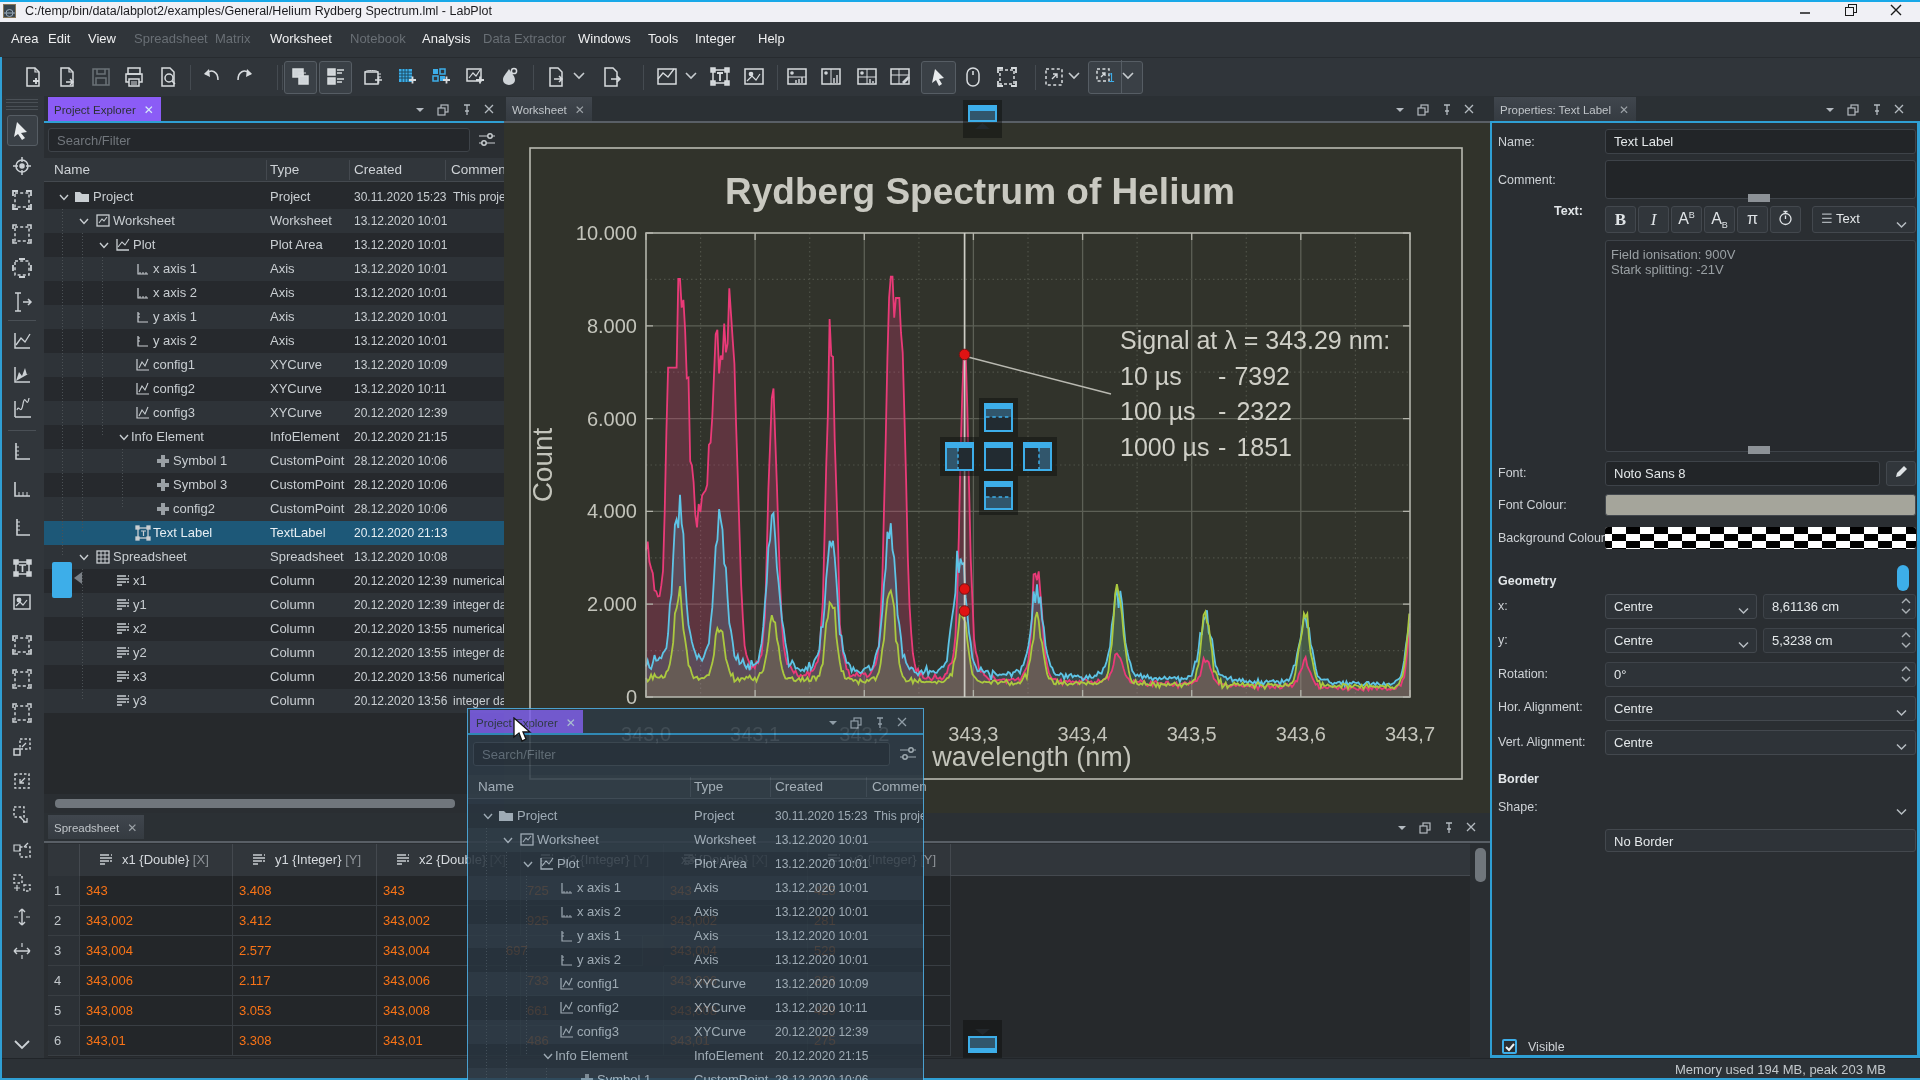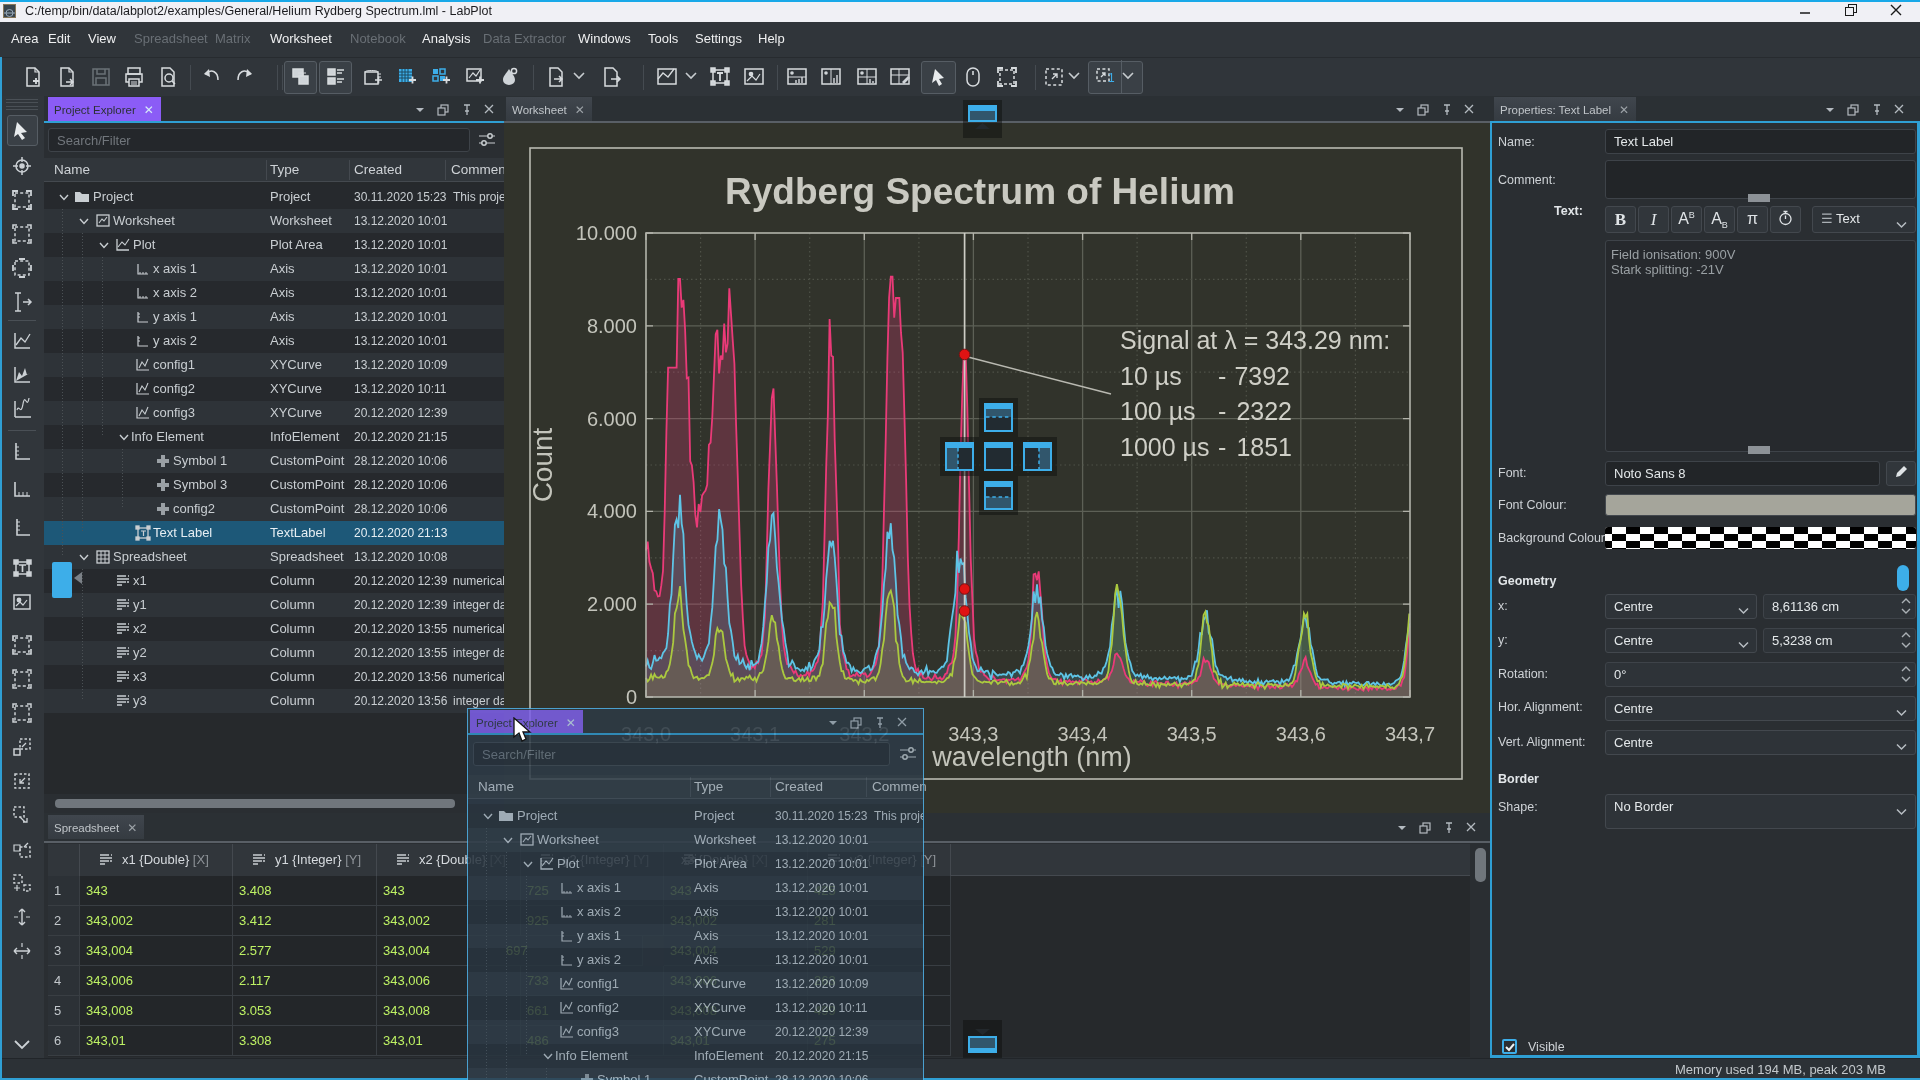--- a/index.html
+++ b/index.html
@@ -24,21 +24,21 @@
 .searchbox{position:absolute;background:#24272b;border:1px solid #3e4349;border-radius:3px;color:#71767c;font-size:13px;padding:4px 8px}
 .hdrrow{position:absolute;background:#31363b;color:#ced2d6;font-size:13.5px}
 .hdrrow .c{position:absolute;top:4px}
 .hdrsep{position:absolute;top:2px;width:1px;height:20px;background:#44494f}
 .trow{position:absolute;height:24px;font-size:13px;color:#c9ced2;white-space:nowrap;overflow:hidden}
 .trow .c{position:absolute;top:4px}
 .sel{background:#1d5878;color:#e6eef3}
 .alt{background:#2e3338}
 .reg{background:#26292d}
 .gripH{position:absolute;height:9px;border-radius:4px;background:#70767c}
-.cell{position:absolute;font-size:13px;color:#bef264;padding:7px 0 0 6px;border-right:1px solid #393e43;border-bottom:1px solid #393e43;background:#232629}
+.cell{position:absolute;font-size:13px;color:#f97316;padding:7px 0 0 6px;border-right:1px solid #393e43;border-bottom:1px solid #393e43;background:#232629}
 .rn{background:#2c3136;color:#c2c7cb}
 .shead{position:absolute;background:#31363b;color:#d6dade;font-size:13px;border-right:1px solid #44494f}
 .plabel{position:absolute;font-size:12.5px;color:#ced2d6}
 .pbold{font-weight:bold;color:#e2e6e9}
 .input{position:absolute;background:#222528;border:1px solid #3e4349;border-radius:3px;font-size:13px;color:#e4e8ea;padding:4px 8px}
 .dd{position:absolute;background:#2e3338;border:1px solid #43484e;border-radius:3px;font-size:13px;color:#e4e8ea;padding:4px 8px}
 .fbtn{position:absolute;width:31px;height:27px;background:#31363b;border:1px solid #43484e;border-radius:3px;color:#dfe3e6;text-align:center}
 .statusbar{left:0;top:1058px;width:1920px;height:20px;background:#2c3136;border-top:1px solid #212529}
 </style></head><body>
 <div class="abs titlebar"></div>
@@ -62,21 +62,21 @@
 <span class="" style="left:48px">Edit</span>
 <span class="" style="left:88px">View</span>
 <span class="dim" style="left:134px">Spreadsheet</span>
 <span class="dim" style="left:215px">Matrix</span>
 <span class="" style="left:270px">Worksheet</span>
 <span class="dim" style="left:350px">Notebook</span>
 <span class="" style="left:422px">Analysis</span>
 <span class="dim" style="left:483px">Data Extractor</span>
 <span class="" style="left:578px">Windows</span>
 <span class="" style="left:648px">Tools</span>
-<span class="" style="left:695px">Settings</span>
+<span class="" style="left:695px">Integer</span>
 <span class="" style="left:758px">Help</span>
 </div>
 <div class="abs toolbar">
 <div class="tbsep" style="left:190px"></div>
 <div class="tbsep" style="left:277px"></div>
 <div class="tbsep" style="left:282px"></div>
 <div class="tbsep" style="left:533px"></div>
 <div class="tbsep" style="left:643px"></div>
 <div class="tbsep" style="left:777px"></div>
 <div class="tbsep" style="left:922px"></div>
@@ -956,21 +956,21 @@
 <div class="abs" style="left:1896px;top:703px"><svg width="11" height="8">
       <path d="M1 1.5l4.5 4.5L10 1.5" stroke="#b7bdc2" stroke-width="1.5" fill="none"></path>
     </svg></div>
 <div class="abs plabel" style="left:1498px;top:735px">Vert. Alignment:</div>
 <div class="abs dd" style="left:1605px;top:730px;width:311px;height:25px">Centre</div>
 <div class="abs" style="left:1896px;top:737px"><svg width="11" height="8">
       <path d="M1 1.5l4.5 4.5L10 1.5" stroke="#b7bdc2" stroke-width="1.5" fill="none"></path>
     </svg></div>
 <div class="abs plabel pbold" style="left:1498px;top:772px">Border</div>
 <div class="abs plabel" style="left:1498px;top:800px">Shape:</div>
-<div class="abs dd" style="left:1605px;top:794px;width:311px;height:35px">No Border</div>
+<div class="abs dd" style="left:1605px;top:829px;width:311px;height:23px">No Border</div>
 <div class="abs" style="left:1896px;top:802px"><svg width="11" height="8">
       <path d="M1 1.5l4.5 4.5L10 1.5" stroke="#b7bdc2" stroke-width="1.5" fill="none"></path>
     </svg></div>
 <div class="abs" style="left:1502px;top:1039px;width:15px;height:15px;border:2px solid #3daee9;border-radius:2px"></div>
 <svg class="abs" style="left:1504px;top:1041px" width="12" height="12" fill="none" stroke="#eef2f4" stroke-width="2">
     <path d="M2 6l3 3 5-6"></path>
   </svg>
 <div class="abs plabel" style="left:1528px;top:1040px">Visible</div>
 <div class="abs statusbar"></div>
 <div class="abs" style="left:1675px;top:1062px;font-size:13px;color:#c3c8cc">Memory used 194 MB, peak 203 MB</div>

